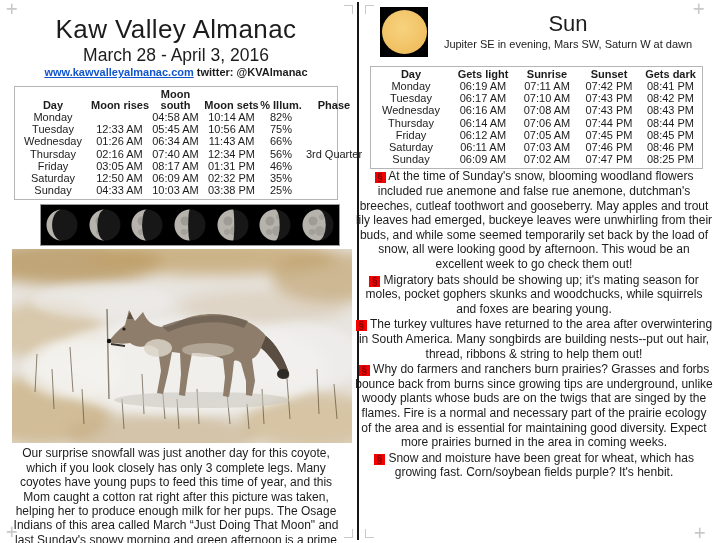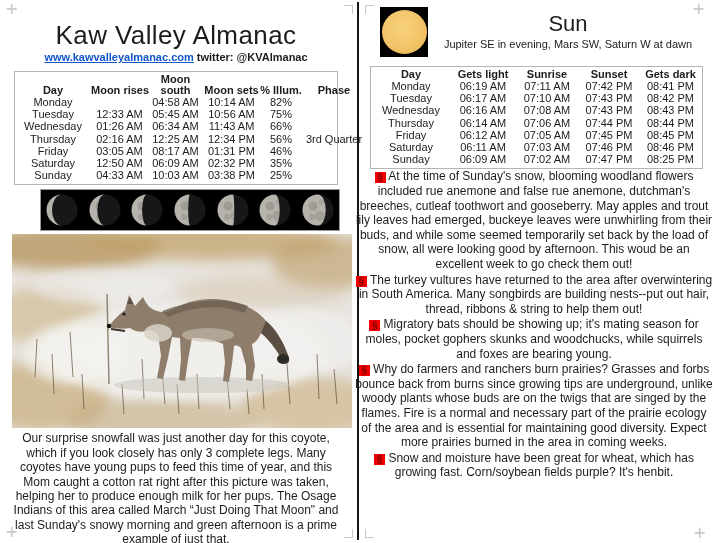--- a/index.html
+++ b/index.html
@@ -4,21 +4,21 @@
 <style>
   html,body{margin:0;padding:0;}
   body{
     width:714px;height:543px;overflow:hidden;position:relative;
     background:#ffffff;color:#1c1c1c;
     font-family:"Liberation Sans", sans-serif;
     -webkit-font-smoothing:antialiased;
   }
   .page{position:absolute;inset:0;display:flex;}
   .col{box-sizing:border-box;}
-  .col.left{width:401px;padding-top:18px;}
+  .col.left{width:401px;padding-top:12px;}
   .col.right{width:416px;margin-left:2px;padding-top:4px;}
   .divider{position:absolute;left:357px;top:2px;width:2px;height:538px;background:#161616;}
 
   
   .cm{position:absolute;color:#c9c9c9;pointer-events:none;}
   .cm-plus{font-size:19px;line-height:14px;font-weight:400;font-family:"DejaVu Sans Mono",monospace;}
   .cm-br{width:8px;height:8px;}
   .br-tr{border-top:1px solid #c9c9c9;border-right:1px solid #c9c9c9;}
   .br-tl{border-top:1px solid #c9c9c9;border-left:1px solid #c9c9c9;}
   .br-b); .unused{}
@@ -73,20 +73,21 @@
 <div class="cm cm-br br-tl" style="left:365px;top:5px;"></div>
 <div class="cm cm-br br-brr" style="left:344px;top:529px;"></div>
 <div class="cm cm-br br-bl" style="left:365px;top:529px;"></div>
 
 <div class="divider"></div>
 
 <div class="page">
 
   <div class="col left">
     <h1 class="title">Kaw Valley Almanac</h1>
+    <h2 class="dates">March 28 - April 3, 2016</h2>
     <div class="linkline">
       <a href="#">www.kawvalleyalmanac.com</a>
       <span>twitter: @KVAlmanac</span>
     </div>
 
     <div class="tbox moonbox">
       <table class="dt">
         <colgroup>
           <col class="mt-c1">
             <col class="mt-c2">
@@ -129,21 +130,21 @@
               <td>Wednesday</td>
               <td>01:26 AM</td>
               <td>06:34 AM</td>
               <td>11:43 AM</td>
               <td>66%</td>
               <td></td>
             </tr>
             <tr>
               <td>Thursday</td>
               <td>02:16 AM</td>
-              <td>12:25 AM</td>
+              <td>07:40 AM</td>
               <td>12:34 PM</td>
               <td>56%</td>
               <td>3rd Quarter</td>
             </tr>
             <tr>
               <td>Friday</td>
               <td>03:05 AM</td>
               <td>08:17 AM</td>
               <td>01:31 PM</td>
               <td>46%</td>
@@ -415,19 +416,19 @@
               <td>07:02 AM</td>
               <td>07:47 PM</td>
               <td>08:25 PM</td>
             </tr>
           </tbody>
       </table>
     </div>
 
     <div class="notes">
         <p class="note"><span class="sicon">§</span> At the time of Sunday's snow, blooming woodland flowers included rue anemone and false rue anemone, dutchman's breeches, cutleaf toothwort and gooseberry. May apples and trout lily leaves had emerged, buckeye leaves were unwhirling from their buds, and while some seemed temporarily set back by the load of snow, all were looking good by afternoon. This woud be an excellent week to go check them out!</p>
+        <p class="note"><span class="sicon">§</span> Migratory bats should be showing up; it's mating season for moles, pocket gophers skunks and woodchucks, while squirrels and foxes are bearing young.</p>
         <p class="note"><span class="sicon">§</span> The turkey vultures have returned to the area after overwintering in South America. Many songbirds are building nests--put out hair, thread, ribbons &amp; string to help them out!</p>
-        <p class="note"><span class="sicon">§</span> Migratory bats should be showing up; it's mating season for moles, pocket gophers skunks and woodchucks, while squirrels and foxes are bearing young.</p>
         <p class="note"><span class="sicon">§</span> Why do farmers and ranchers burn prairies? Grasses and forbs bounce back from burns since growing tips are underground, unlike woody plants whose buds are on the twigs that are singed by the flames. Fire is a normal and necessary part of the prairie ecology of the area and is essential for maintaining good diversity. Expect more prairies burned in the area in coming weeks.</p>
         <p class="note"><span class="sicon">§</span> Snow and moisture have been great for wheat, which has growing fast. Corn/soybean fields purple? It's henbit.</p>
       </div>
   </div>
 </div>
 
 </body></html>

